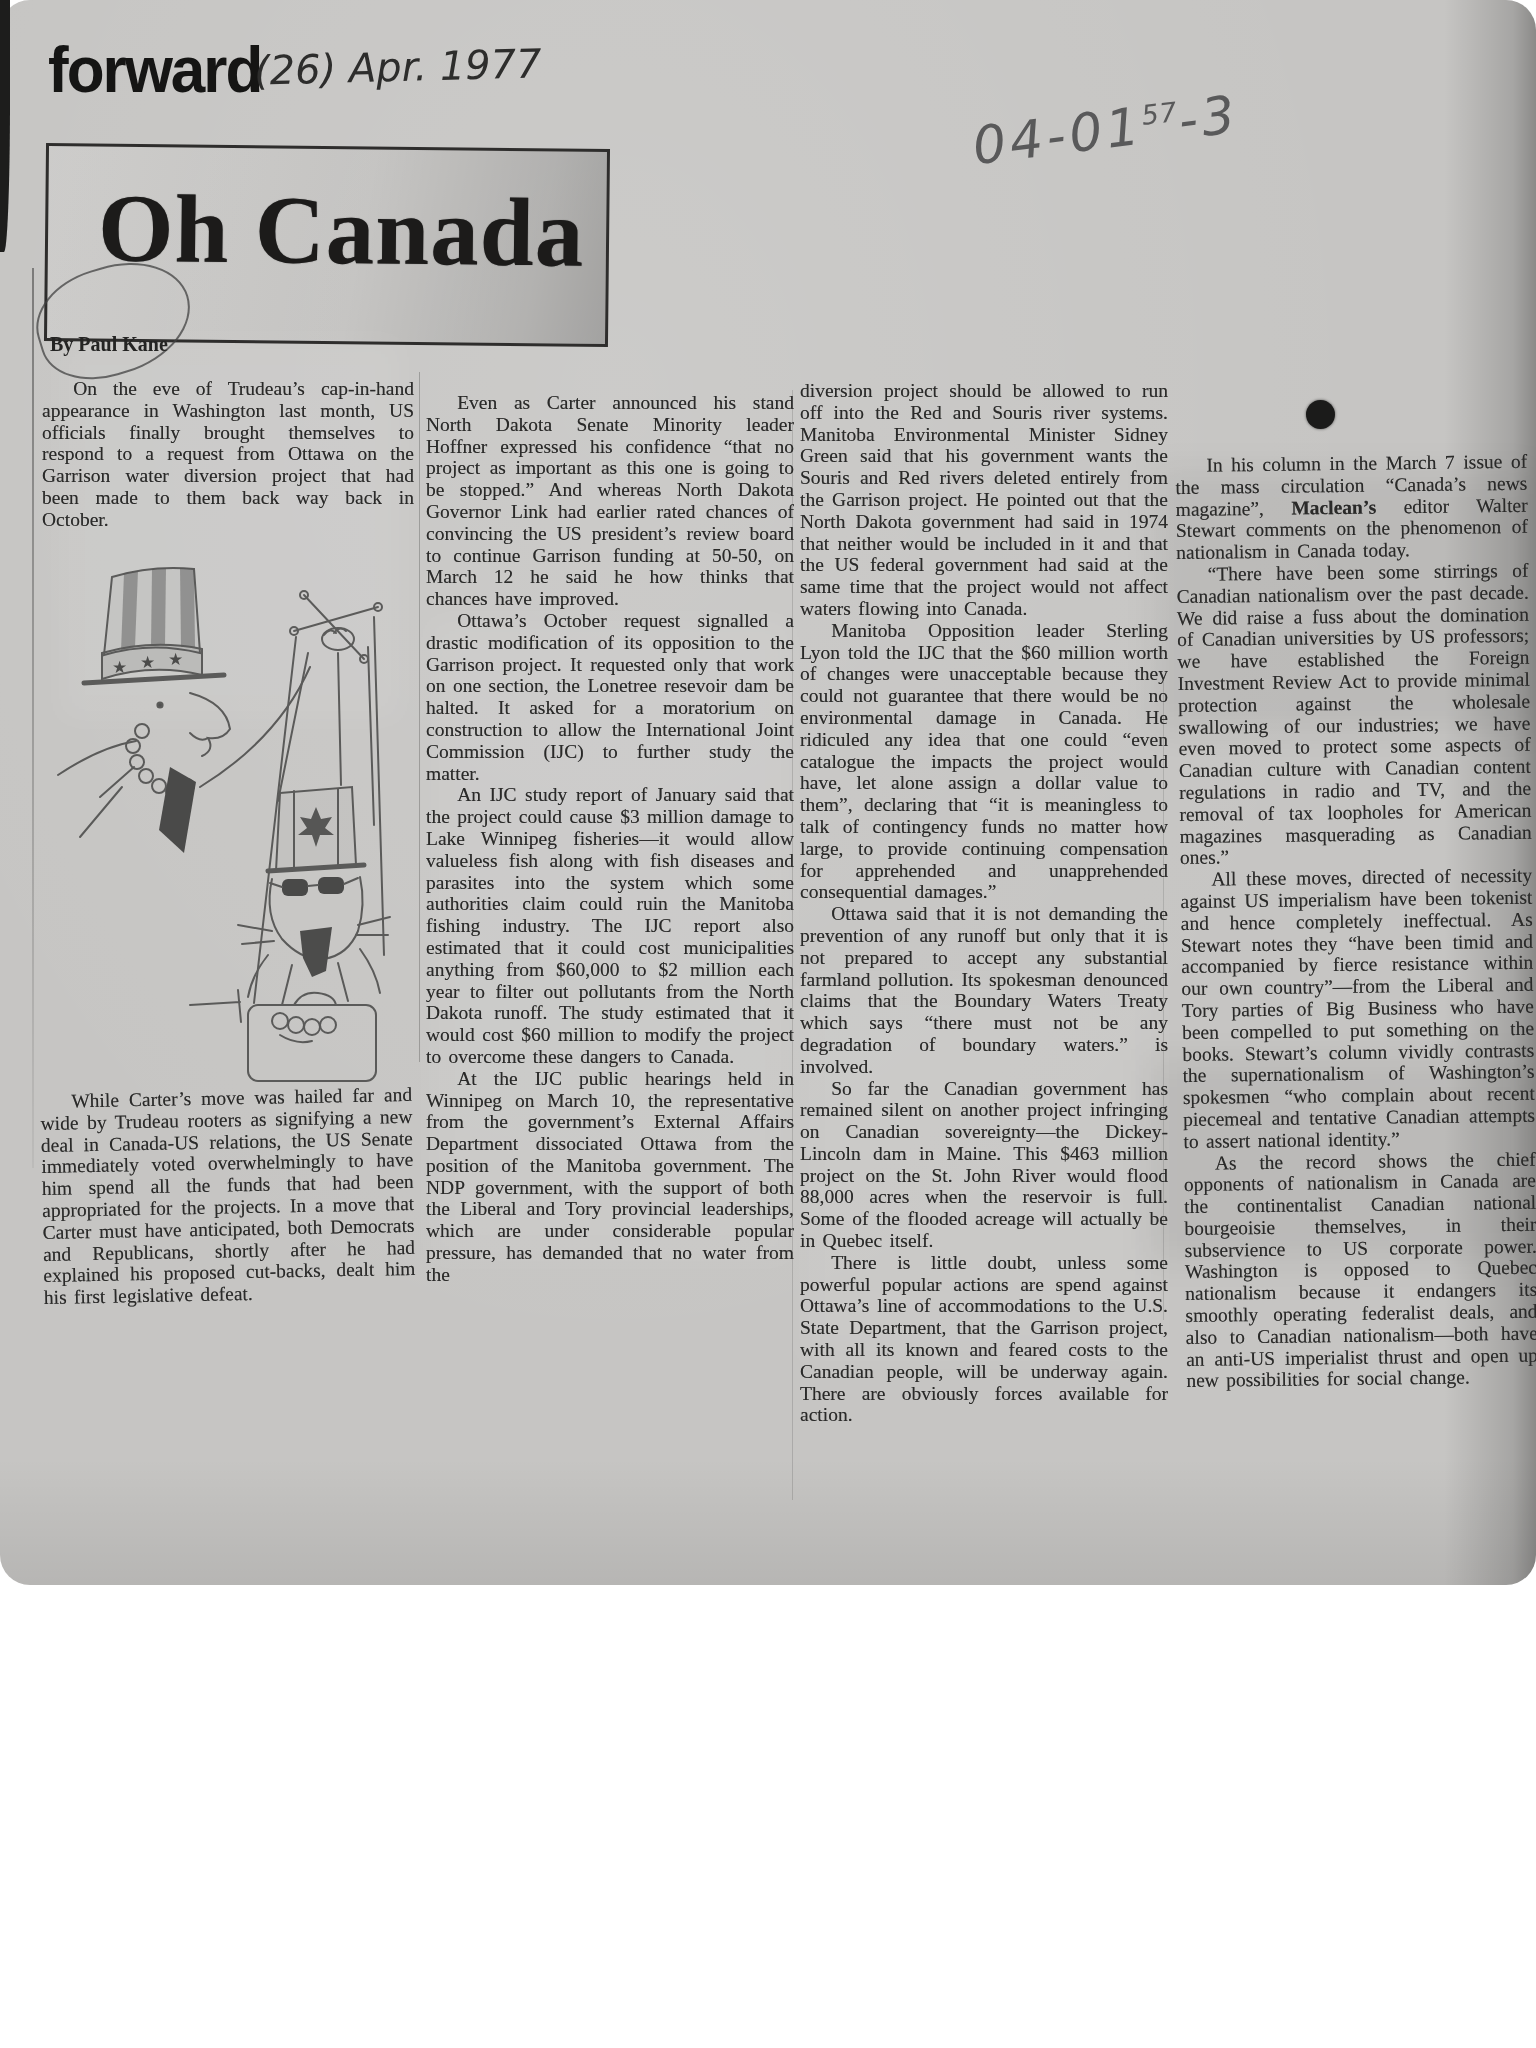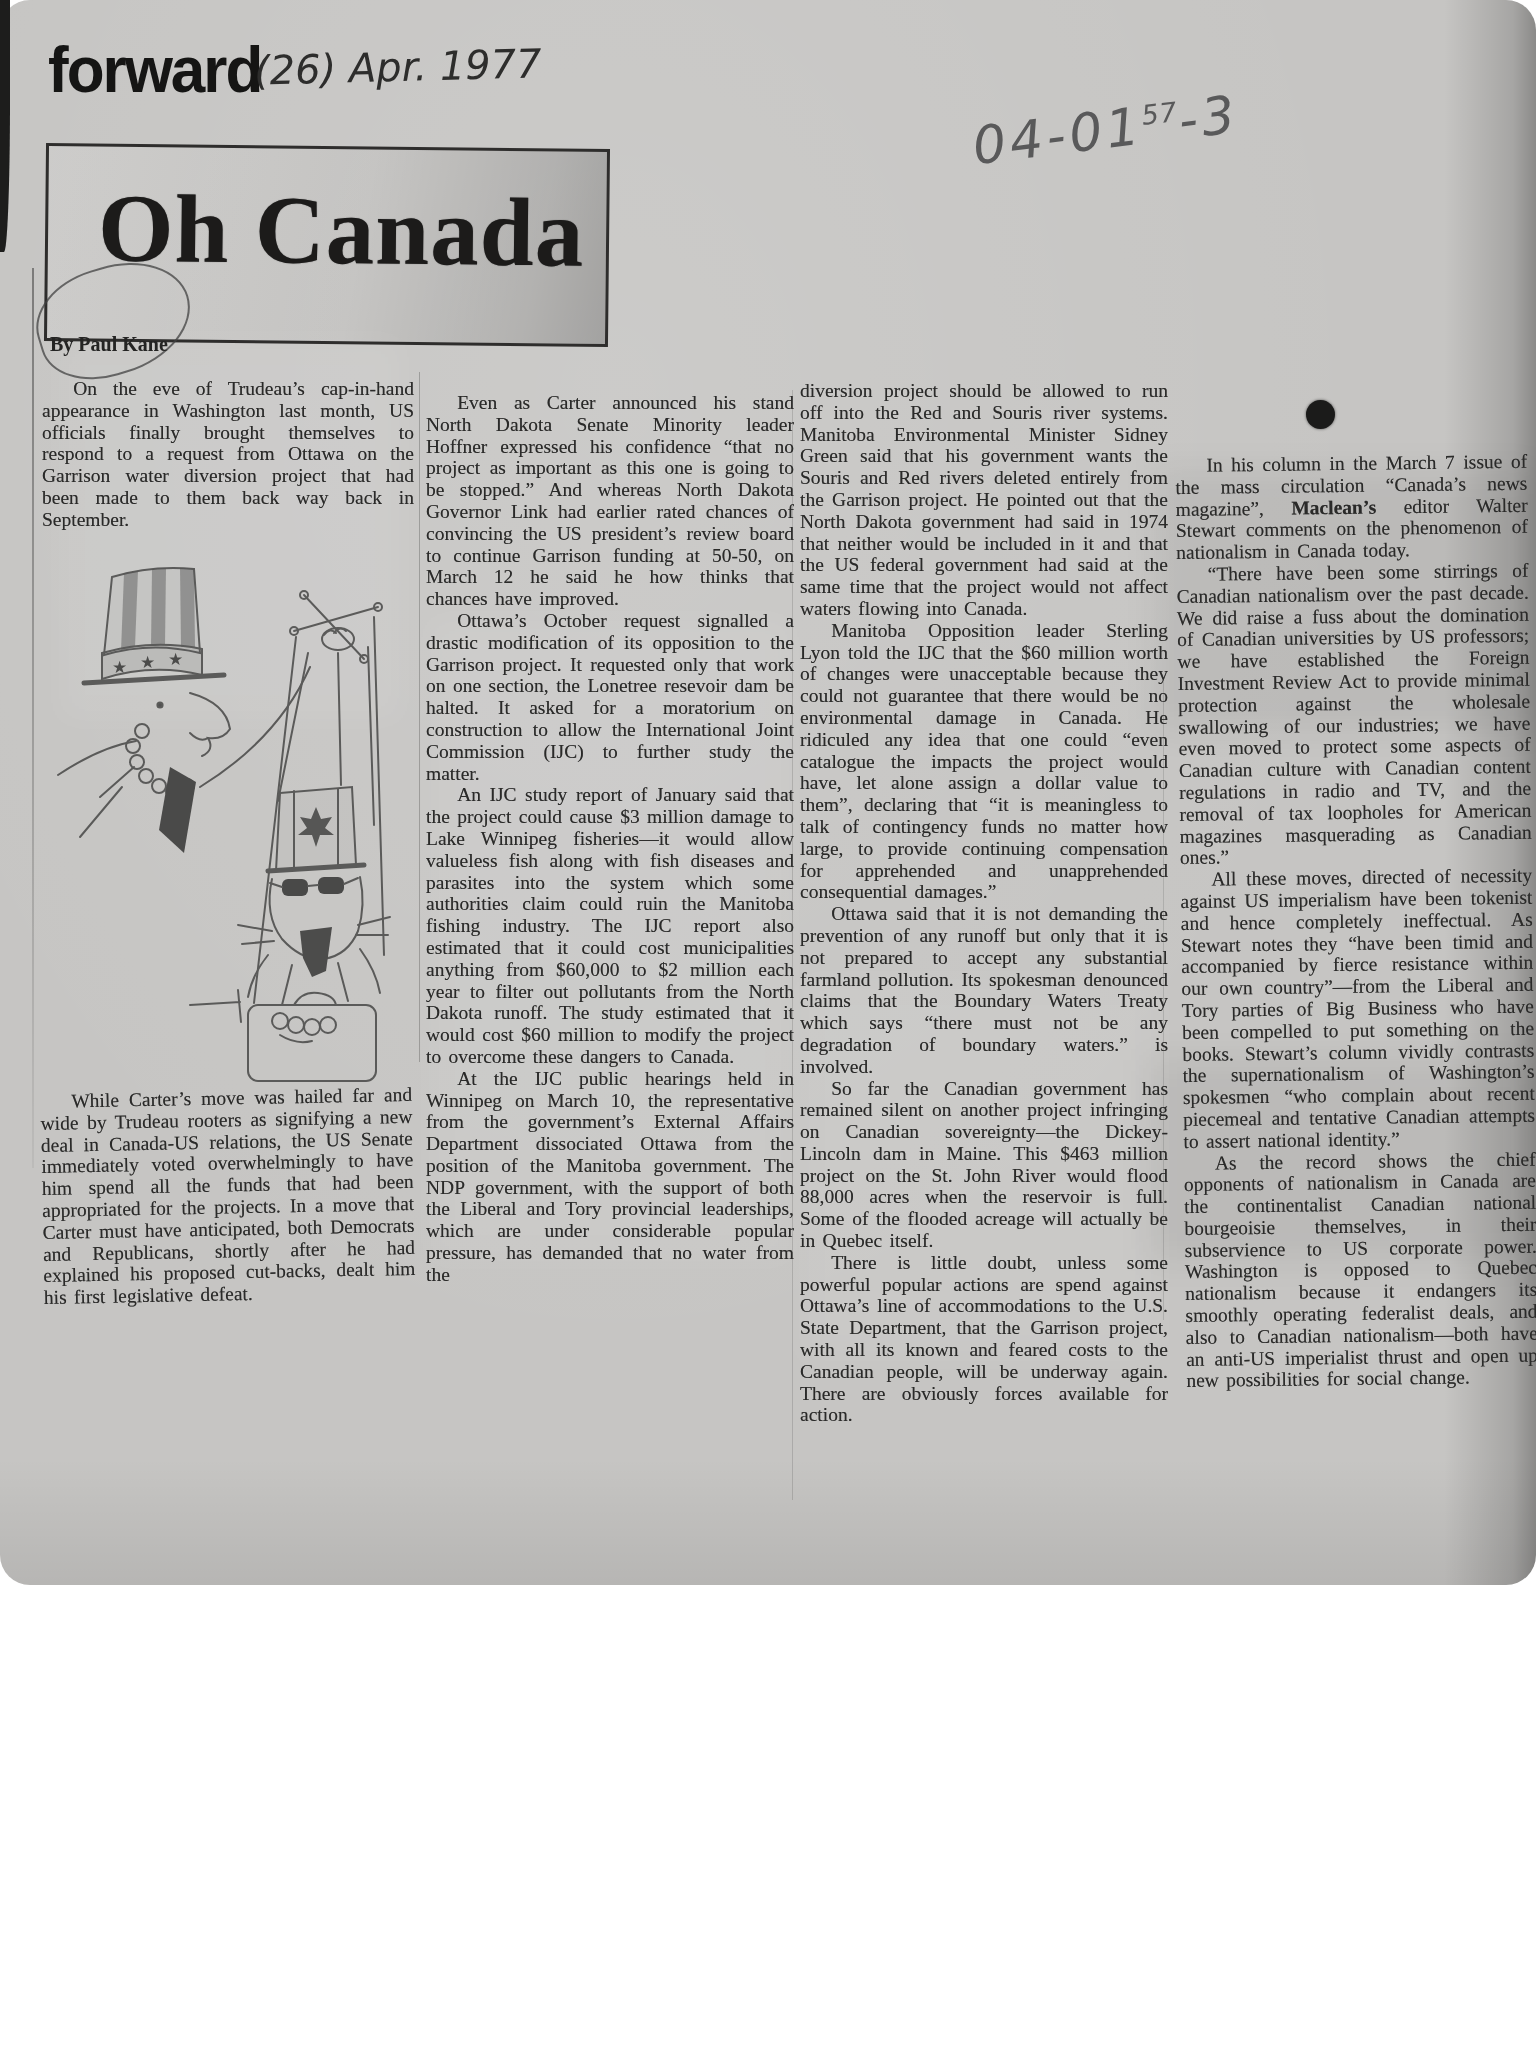--- a/index.html
+++ b/index.html
@@ -68,21 +68,21 @@
   <div class="hw hw-date">(26) Apr. 1977</div>
   <div class="hw hw-code"><span>04-01</span><sup>57</sup><span>-3</span></div>
 
   <div class="headline-box">
     <div class="headline">Oh Canada</div>
   </div>
   <div class="pen-circle"></div>
   <div class="byline">By Paul Kane</div>
 
   <div class="col" style="left:42px;top:378px;width:372px;">
-    <p class="para">On the eve of Trudeau’s cap-in-hand appearance in Washington last month, US officials finally brought themselves to respond to a request from Ottawa on the Garrison water diversion project that had been made to them back way back in September.</p>
+    <p class="para">On the eve of Trudeau’s cap-in-hand appearance in Washington last month, US officials finally brought themselves to respond to a request from Ottawa on the Garrison water diversion project that had been made to them back way back in October.</p>
 
     <div class="cartoon">
       <svg width="372" height="552" viewBox="0 0 372 552" xmlns="http://www.w3.org/2000/svg">
         <g stroke="#4f4f4e" stroke-width="2" fill="none" stroke-linecap="round" opacity="0.9">
 
           <path d="M70,42 Q110,30 152,34 L158,118 Q110,106 62,120 Z" fill="rgba(90,90,90,0.06)"></path>
           <polygon points="82,38 96,36 93,112 79,116" fill="rgba(70,70,70,0.45)" stroke="none"></polygon>
           <polygon points="110,34 124,33 123,110 109,111" fill="rgba(70,70,70,0.45)" stroke="none"></polygon>
           <polygon points="138,33 152,34 153,112 139,112" fill="rgba(70,70,70,0.45)" stroke="none"></polygon>
           <path d="M60,118 Q110,104 160,114 L160,140 Q110,128 60,144 Z" fill="rgba(80,80,80,0.14)"></path>

